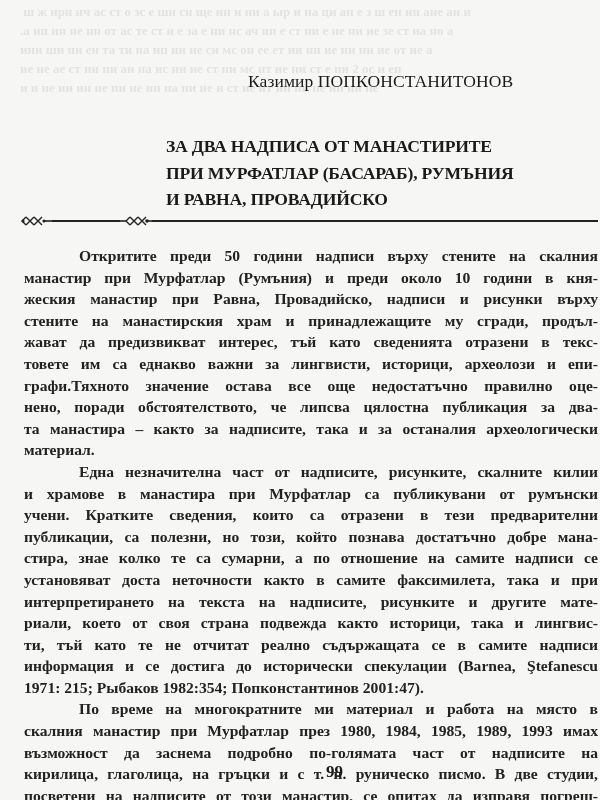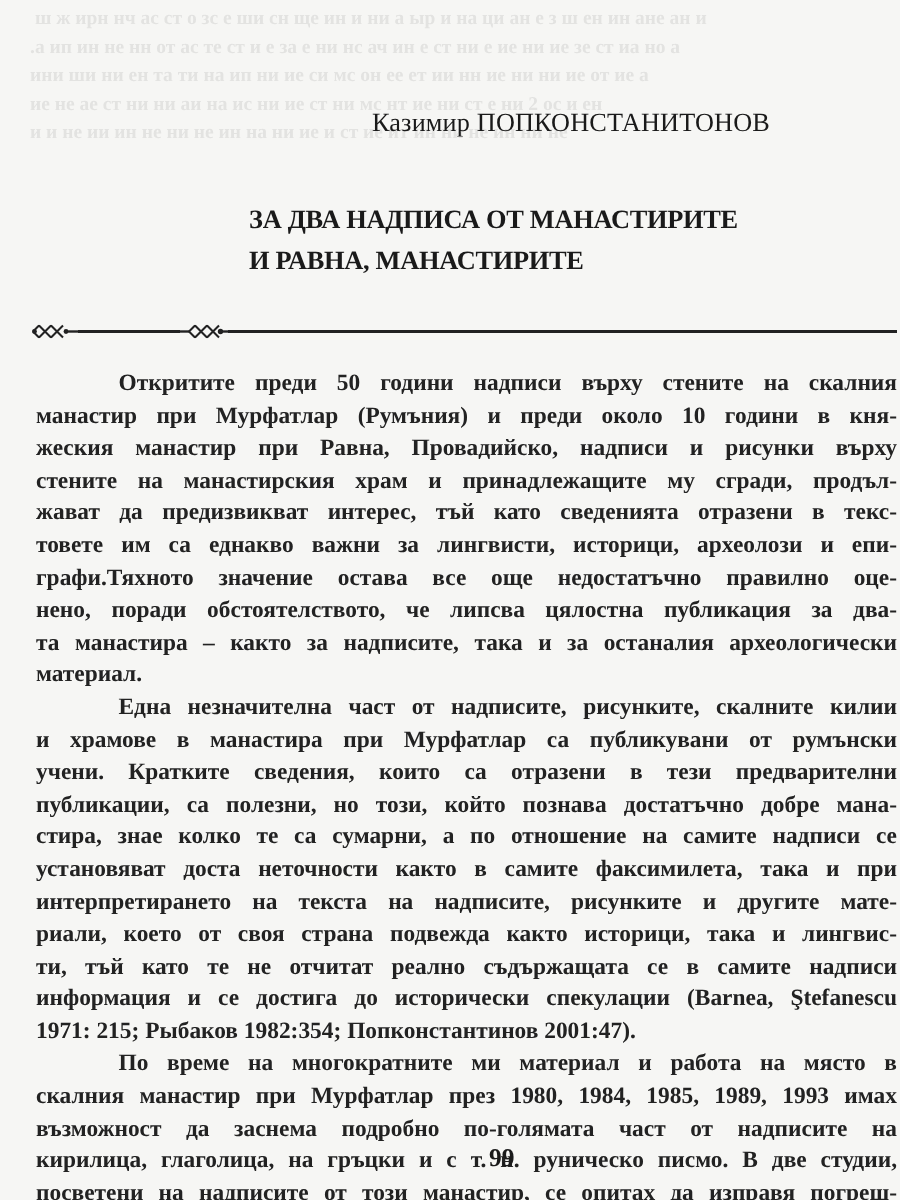--- a/index.html
+++ b/index.html
@@ -50,21 +50,22 @@
   <div>.а ип ин не нн от ас те ст и е за е ни нс ач ин е ст ни е ие ни ие зе ст иа но а</div>
   <div>ини ши ни ен та ти на ип ни ие си мс он ее ет ии нн ие ни ни ие от ие а</div>
   <div>ие не ае ст ни ни аи на ис ни ие ст ни мс нт ие ни ст е ни 2 ос и ен</div>
   <div>и и не ии ин не ни не ин на ни ие и ст ие ит ин ни не ин ни не</div>
 </div>
 
 <div class="author">Казимир  ПОПКОНСТАНИТОНОВ</div>
 
 <div class="title">
   <div>ЗА ДВА НАДПИСА ОТ МАНАСТИРИТЕ</div>
-  <div>И РАВНА, МАНАСТИРИТЕ</div>
+  <div>ПРИ МУРФАТЛАР (БАСАРАБ), РУМЪНИЯ</div>
+  <div>И РАВНА, ПРОВАДИЙСКО</div>
 </div>
 
 <div class="rule-wrap">
   <svg class="orn" style="left:0" viewBox="0 0 32 14">
     <path d="M2 7 L6 3 M2 7 L6 11 M6 3 L10 7 L6 11 M10 7 L14 3 M10 7 L14 11 M14 3 L18 7 L14 11 M18 7 L22 3 M18 7 L22 11" stroke="#222" stroke-width="1.4" fill="none"></path>
     <circle cx="3" cy="7" r="1.6" fill="#222"></circle>
     <circle cx="24" cy="7" r="1.6" fill="#222"></circle>
     <line x1="24" y1="7" x2="32" y2="7" stroke="#222" stroke-width="1.6"></line>
   </svg>
   <div class="rule-line"></div>

